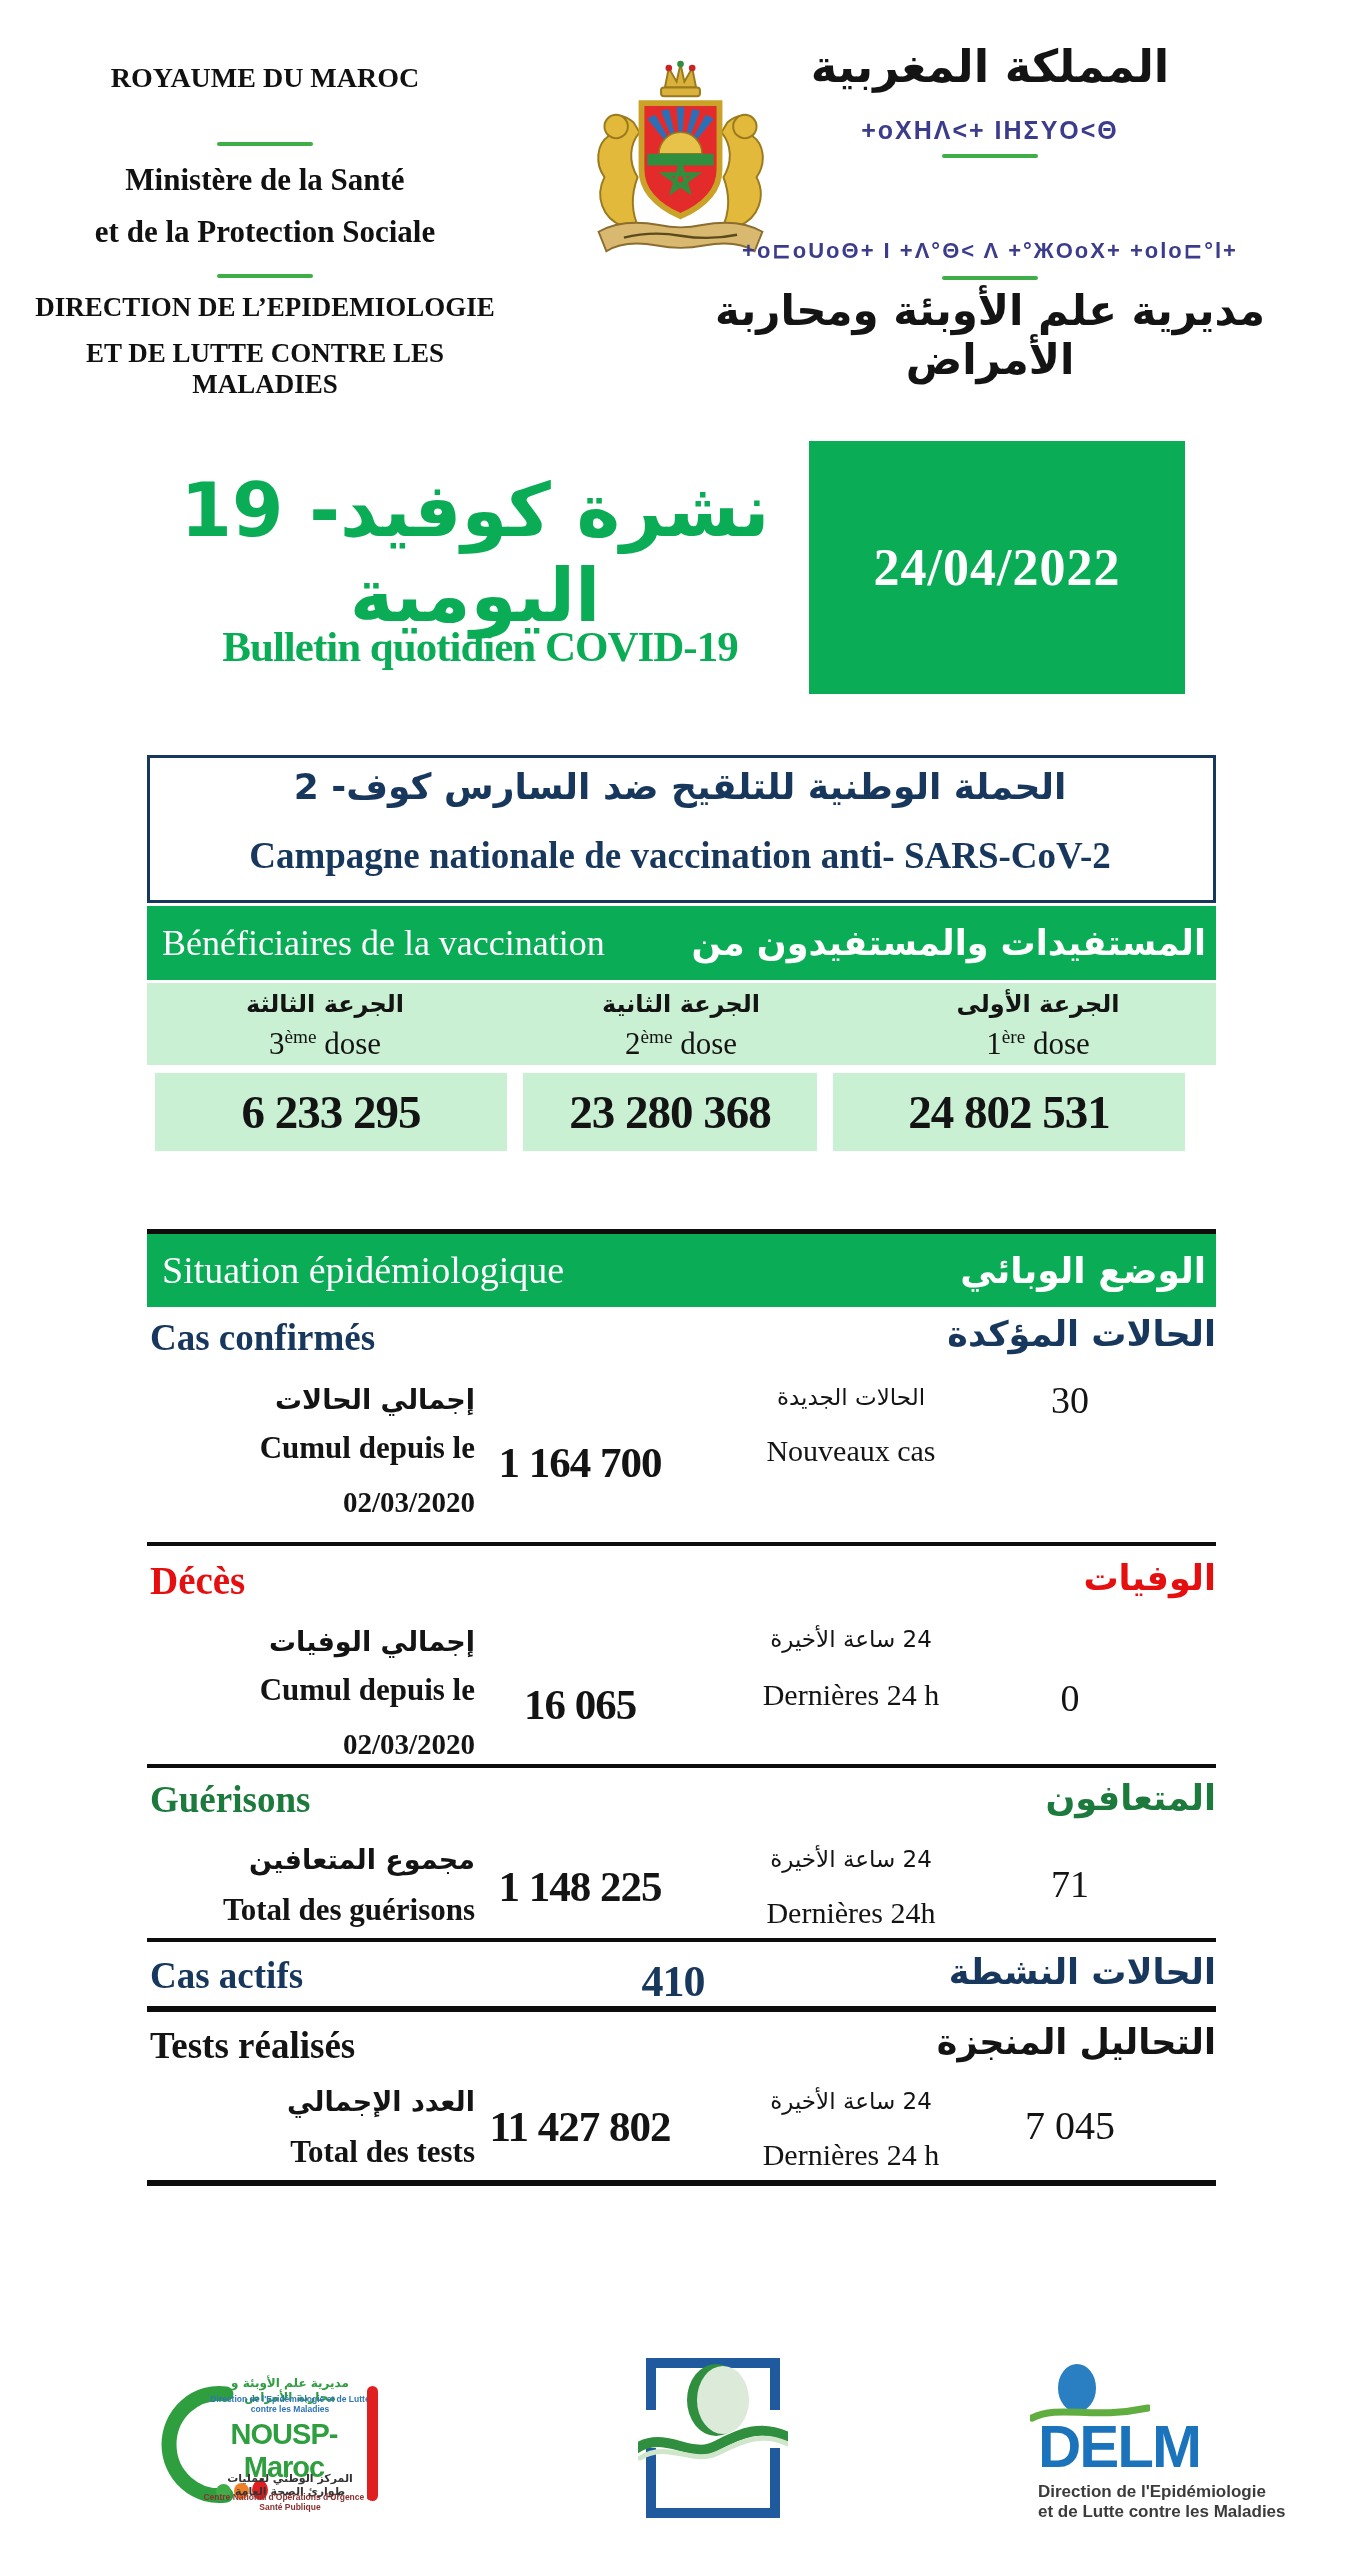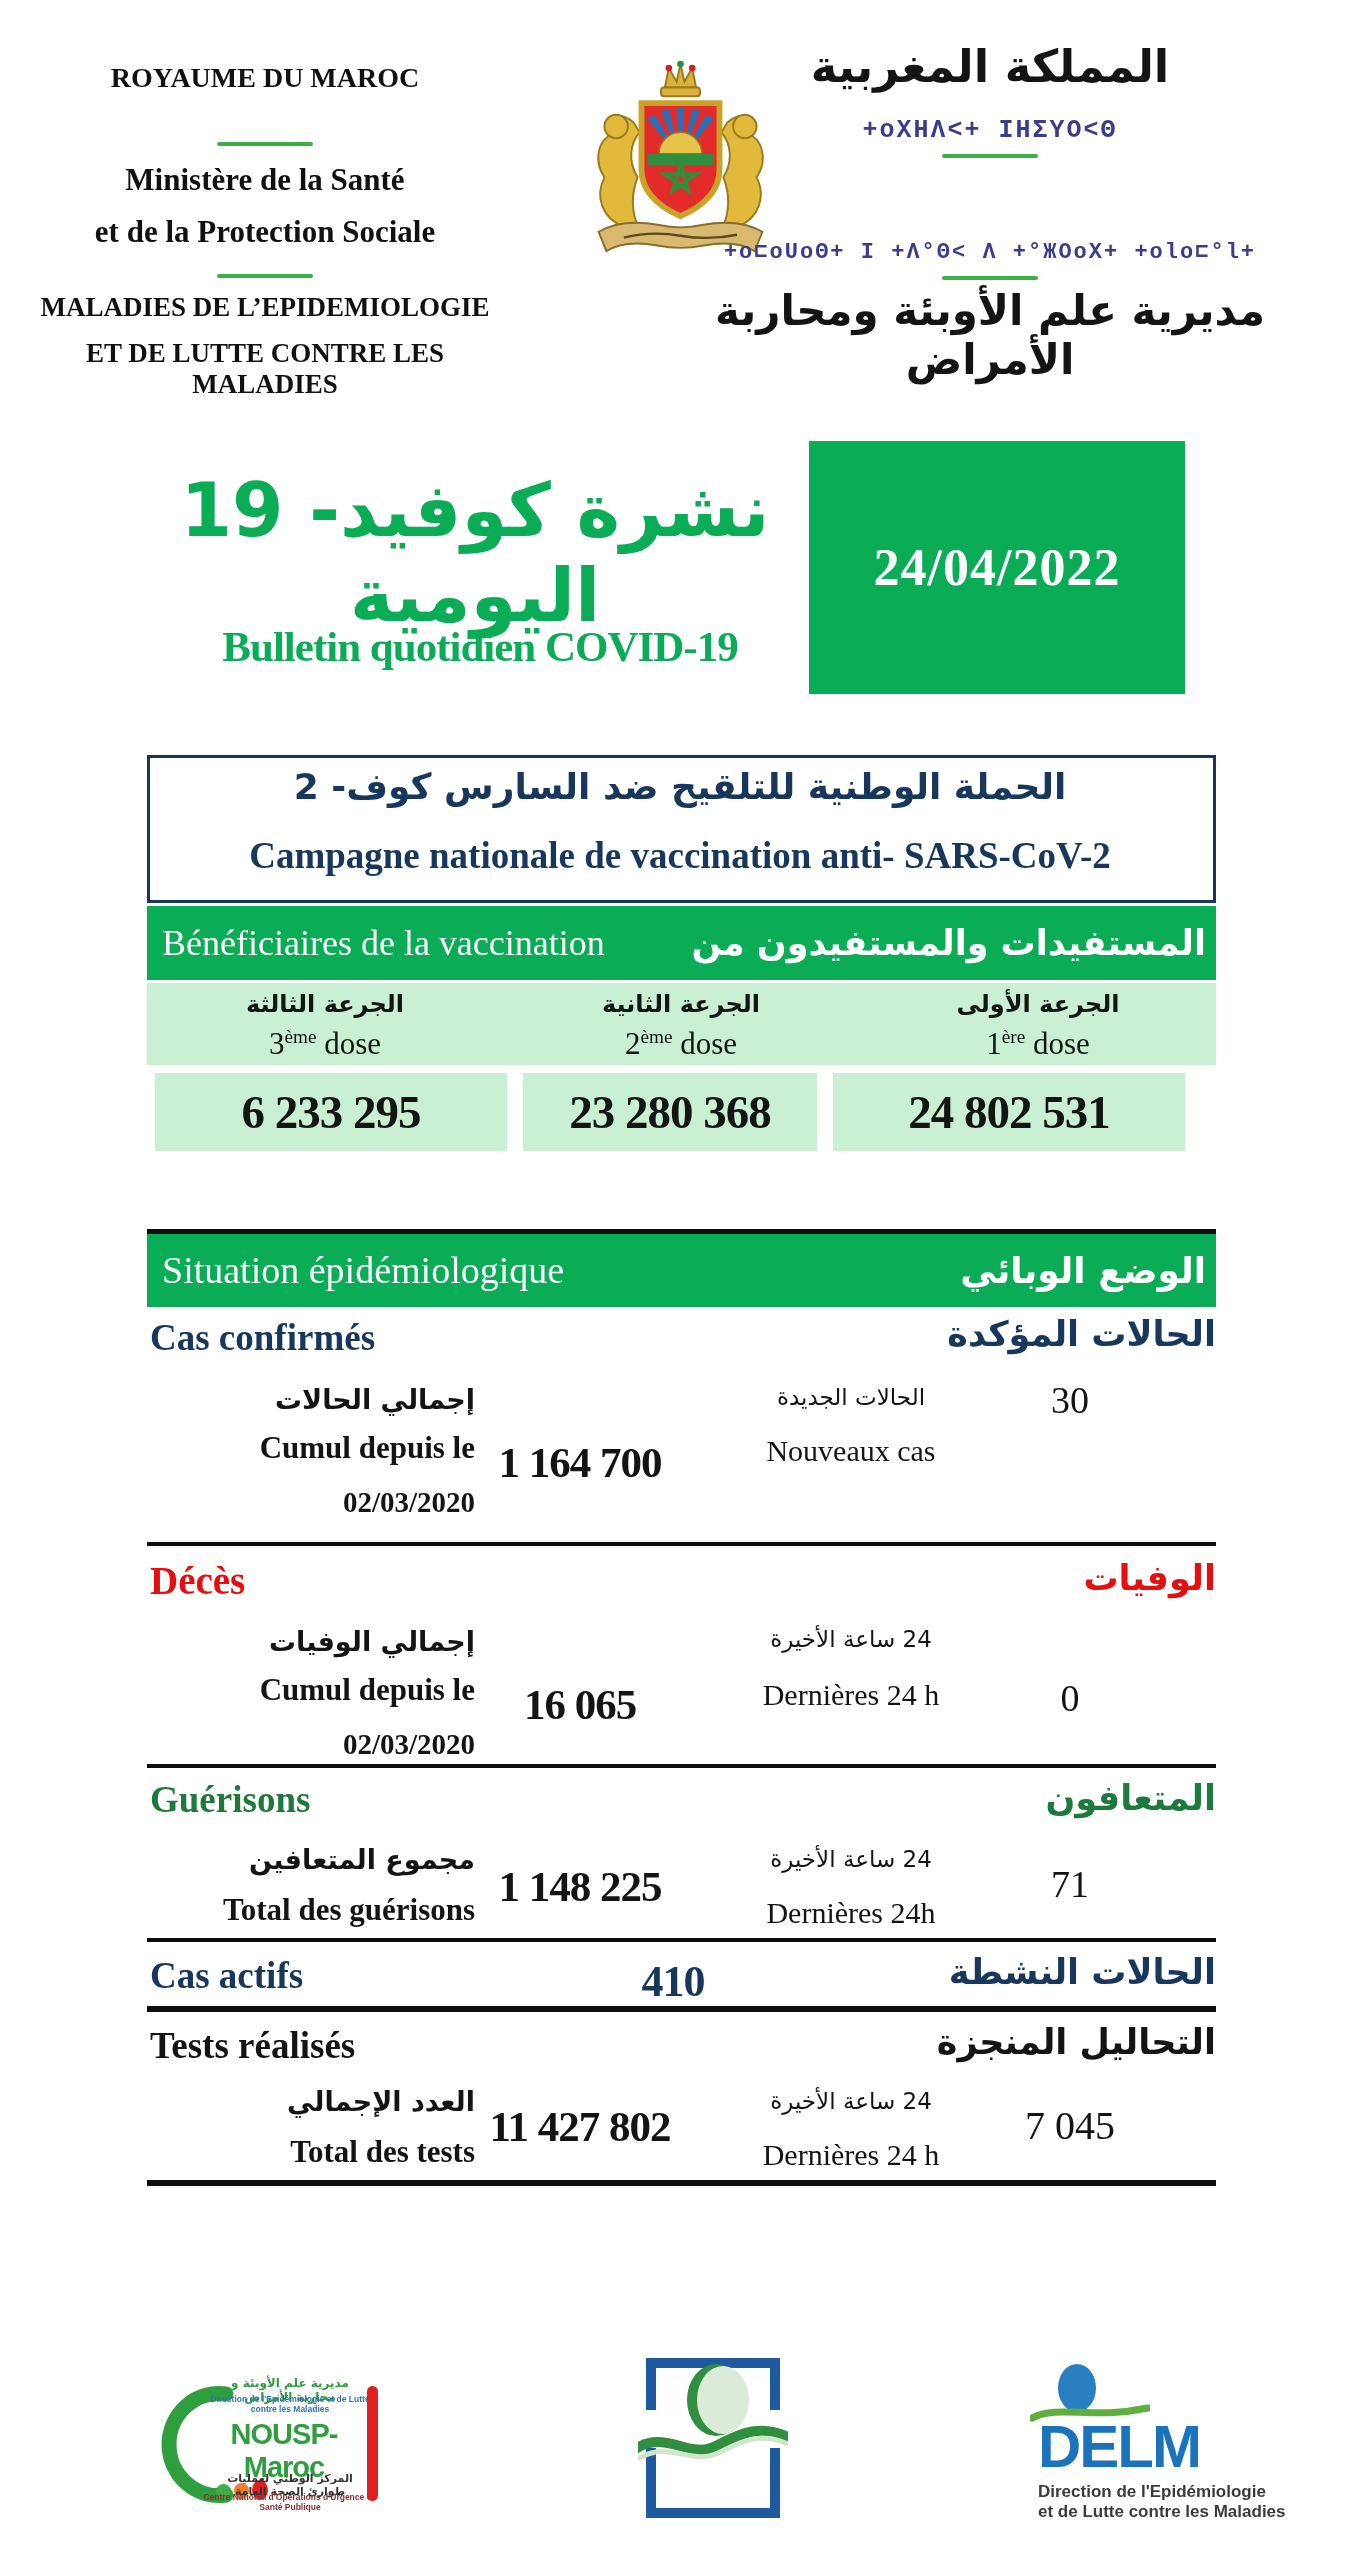--- a/index.html
+++ b/index.html
@@ -6,42 +6,42 @@
   #page{position:relative;width:1356px;height:2560px;background:#ffffff;overflow:hidden;
         font-family:"Liberation Serif", serif;color:#111;}
   .abs{position:absolute;}
   .ctr{text-align:center;}
   .rgt{text-align:right;}
   .serif{font-family:"Liberation Serif", serif;}
   .sans{font-family:"Liberation Sans", sans-serif;}
   .ar{font-family:"DejaVu Sans", sans-serif;direction:rtl;}
   .b{font-weight:bold;}
   .green-sep{background:#3fae49;height:4px;border-radius:2px;}
-  .tif{font-family:Liberation Mono, monospace;color:#3c3c8c;letter-spacing:2px;font-weight:bold;}
+  .tif{font-family:Liberation Sans, sans-serif;color:#3c3c8c;letter-spacing:2px;font-weight:bold;}
   .band{background:#0aac56;color:#fff;}
   .mint{background:#c9f0d2;}
   .navy{color:#17375d;}
   .red{color:#e60f0f;}
   .sec-green{color:#1c7a3d;}
   .blk-line{background:#0d0d0d;}
   .val{font-weight:bold;letter-spacing:-1px;}
   .nowrap{white-space:nowrap;}
   sup{font-size:62%;vertical-align:super;line-height:0;}
 </style>
 </head>
 <body>
 
 <div id="page">
 
   <div class="abs ctr b" style="left:55px;top:62px;width:420px;font-size:28px;">ROYAUME DU MAROC</div>
   <div class="abs green-sep" style="left:217px;top:142px;width:96px;"></div>
   <div class="abs ctr b" style="left:55px;top:162px;width:420px;font-size:31px;">Ministère de la Santé</div>
   <div class="abs ctr b" style="left:55px;top:214px;width:420px;font-size:31px;">et de la Protection Sociale</div>
   <div class="abs green-sep" style="left:217px;top:274px;width:96px;"></div>
-  <div class="abs ctr b" style="left:35px;top:292px;width:460px;font-size:27px;">MALADIES DE L’EPIDEMIOLOGIE</div>
+  <div class="abs ctr b" style="left:35px;top:292px;width:460px;font-size:27px;">DIRECTION DE L’EPIDEMIOLOGIE</div>
   <div class="abs ctr b" style="left:35px;top:338px;width:460px;font-size:27px;">ET DE LUTTE CONTRE LES MALADIES</div>
 
   <div class="abs" style="left:583px;top:52px;width:195px;height:225px;">
     <svg width="195" height="225" viewBox="0 0 200 226">
 
       <path d="M84,34 L88,14 L96,28 L100,10 L104,28 L112,14 L116,34 Z" fill="#d9b13b" stroke="#9a7a1e" stroke-width="2"></path>
       <circle cx="88" cy="14" r="3.4" fill="#cc2222"></circle>
         <circle cx="100" cy="10" r="3.4" fill="#2f8f3f"></circle>
         <circle cx="112" cy="14" r="3.4" fill="#cc2222"></circle>
       <rect x="80" y="34" width="40" height="9" rx="3" fill="#d9b13b" stroke="#9a7a1e" stroke-width="2"></rect>

